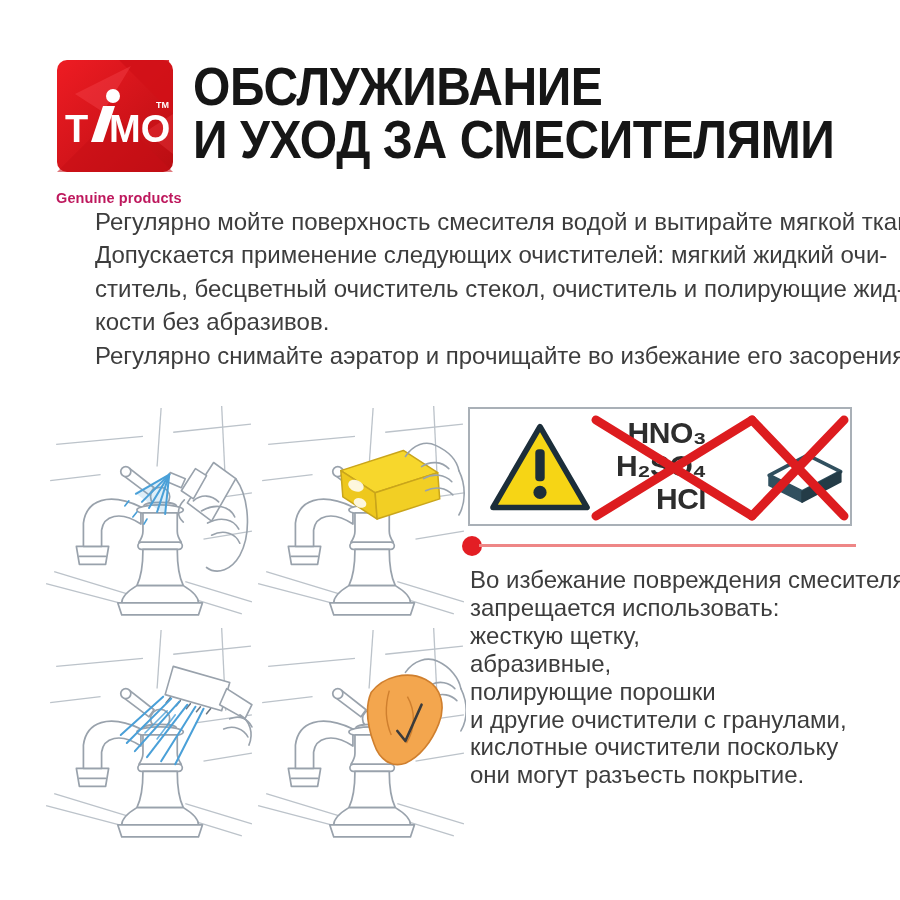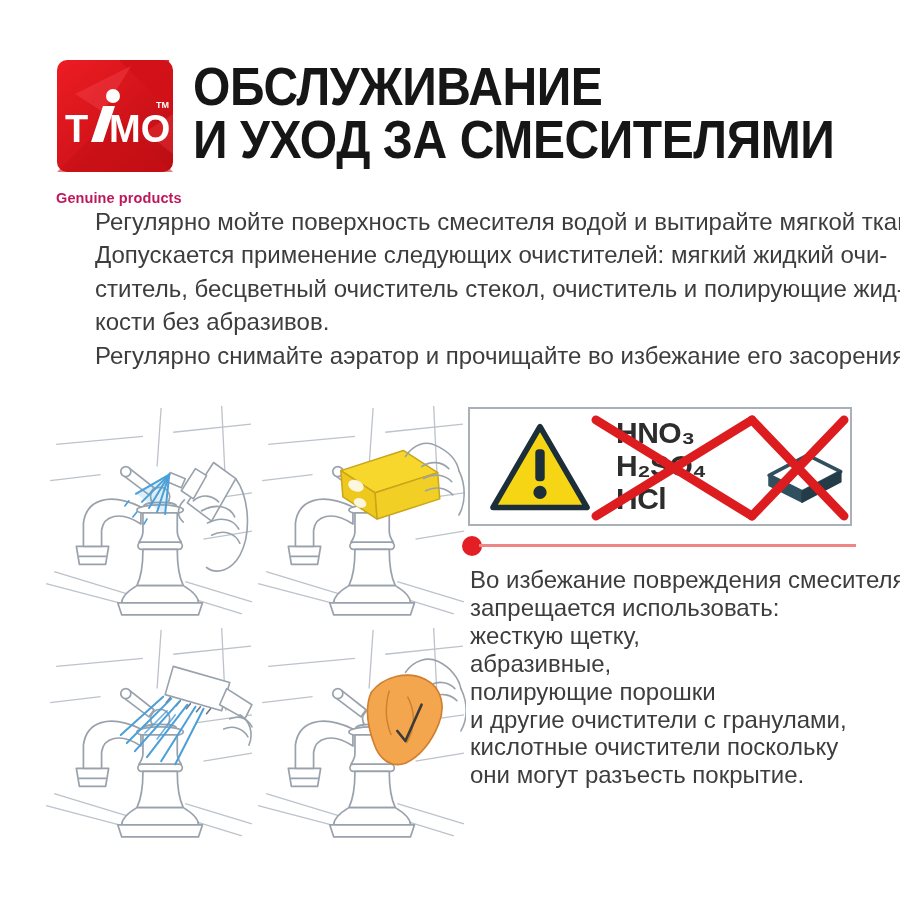--- a/index.html
+++ b/index.html
@@ -39,21 +39,21 @@
 
   
   .warning-box {
     position:absolute; left:468px; top:407px; width:384px; height:119px;
     border:2px solid #a9b0b7; background:#ffffff; box-sizing:border-box;
   }
   .warn-triangle { position:absolute; left:18px; top:12px; }
   .chem-block {
     position:absolute; left:146px; top:7px;
     font-size:30px; font-weight:bold; color:#2d2d2d;
-    line-height:33px; letter-spacing:-0.5px; white-space:nowrap;
+    line-height:33px; letter-spacing:-0.5px; white-space:nowrap;text-align:right;
   }
   .chem-cross   { position:absolute; left:118px; top:3px; }
   .sponge-icon  { position:absolute; left:288px; top:15px; }
   .sponge-cross { position:absolute; left:274px; top:3px; }
 
   
   .divider-dot {
     position:absolute; left:462px; top:536px; width:20px; height:20px;
     border-radius:50%; background:#e31e24;
   }

